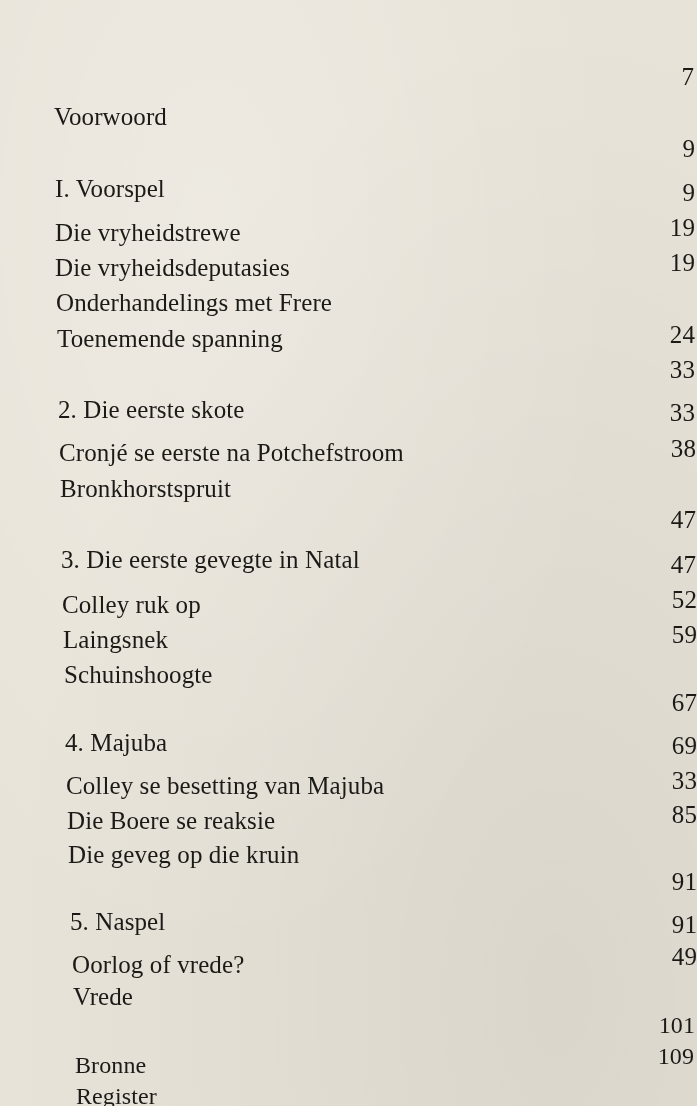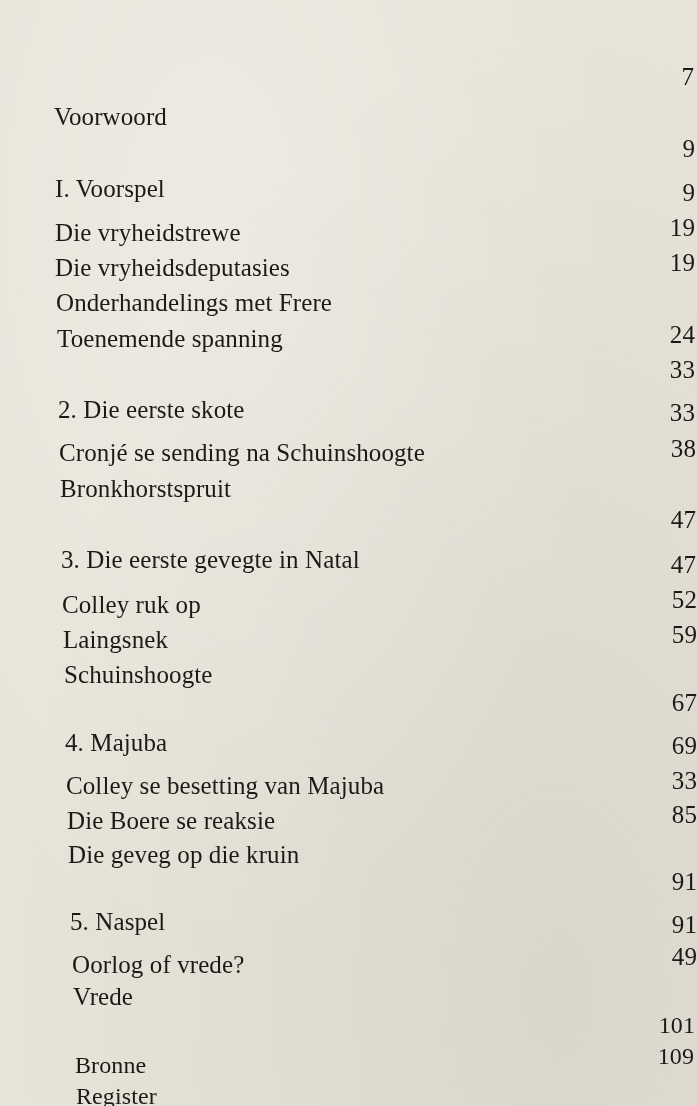--- a/index.html
+++ b/index.html
@@ -53,21 +53,21 @@
   <div class="row" style="left:57px; top:284px;">
     <span class="title">Toenemende spanning</span>
     <span class="num" style="left:538px; width:100px;margin-top:36px;">24</span>
   </div>
 
   <div class="row" style="left:58px; top:355px;">
     <span class="title">2. Die eerste skote</span>
     <span class="num" style="left:537px; width:100px;">33</span>
   </div>
   <div class="row" style="left:59px; top:398px;">
-    <span class="title">Cronjé se sending na Schuinshoogte</span>
+    <span class="title">Cronjé se eerste na Potchefstroom</span>
     <span class="num" style="left:536px; width:100px;">33</span>
   </div>
   <div class="row" style="left:60px; top:434px;">
     <span class="title">Bronkhorstspruit</span>
     <span class="num" style="left:536px; width:100px;">38</span>
   </div>
 
   <div class="row" style="left:61px; top:505px;">
     <span class="title">3. Die eerste gevegte in Natal</span>
     <span class="num" style="left:535px; width:100px;">47</span>

